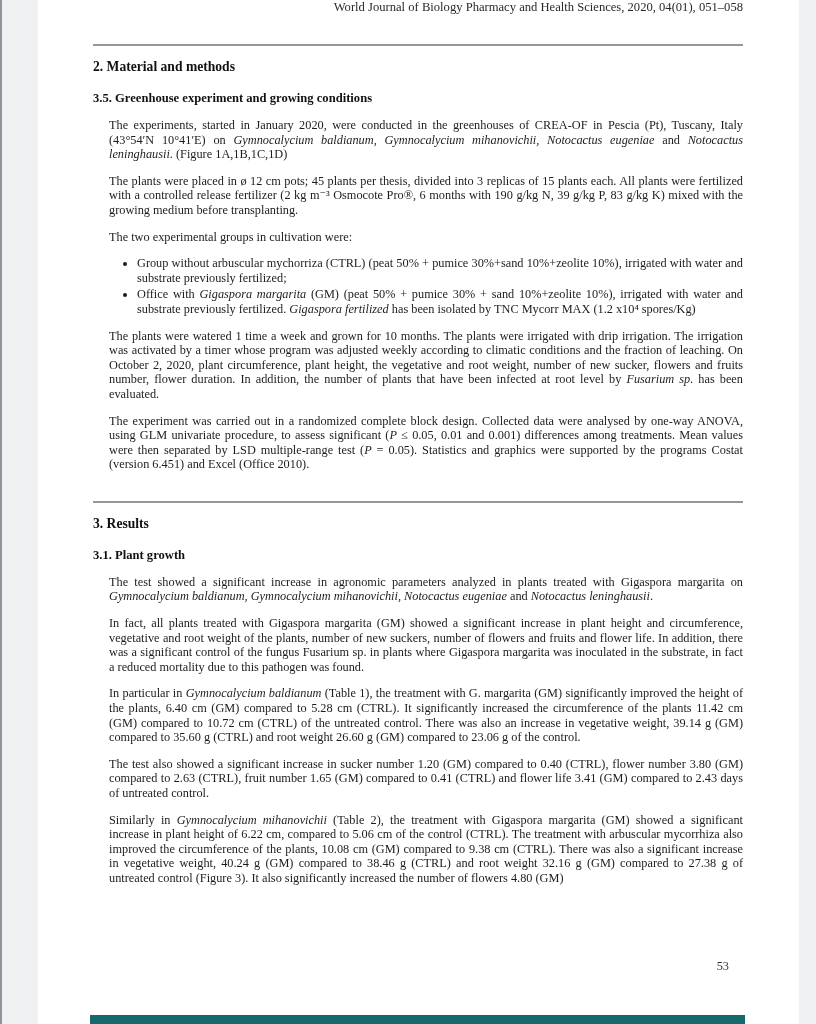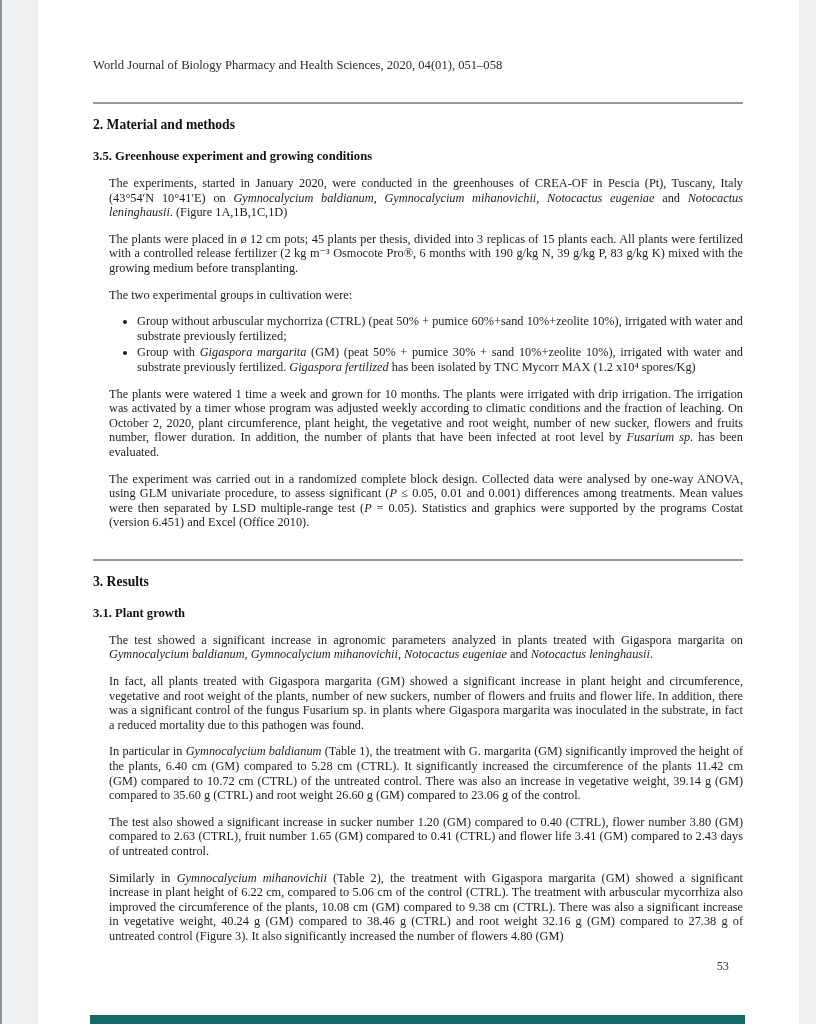--- a/index.html
+++ b/index.html
@@ -16,23 +16,22 @@
     position:absolute;right:0;top:0;bottom:0;width:17px;
     background:#f0f1f3;
   }
   .page{
     position:absolute;left:38px;right:17px;top:0;bottom:0;background:#ffffff;
   }
   .content{
     position:absolute;left:55px;top:0;width:650px;color:#1c1c1c;
   }
   .journal-header{
-    padding-top:25px;text-align:left;font-size:12.6px;color:#2a2a2a;
+    text-align:right;font-size:12.6px;color:#2a2a2a;
     letter-spacing:0px;
-    margin-top:33px;
   }
   .rule{
     border:none;border-top:2px solid #979797;height:0;
     margin:29px 0 0 0;
   }
   .h1{
     font-weight:bold;font-size:13.6px;color:#111;margin:13px 0 0 0;
   }
   .h2{
     font-weight:bold;font-size:12.6px;color:#111;margin:16px 0 0 0;
@@ -67,22 +66,22 @@
   <div class="content">
     <div class="journal-header">World Journal of Biology Pharmacy and Health Sciences, 2020, 04(01), 051–058</div>
     <div>
         <div class="rule"></div>
         <div class="h1">2. Material and methods</div>
         <div class="h2">3.5. Greenhouse experiment and growing conditions</div>
         <p class="body-par"><span>The experiments, started in January 2020, were conducted in the greenhouses of CREA-OF in Pescia (Pt), Tuscany, Italy (43°54′N 10°41′E) on </span><i>Gymnocalycium baldianum, Gymnocalycium mihanovichii, Notocactus eugeniae</i><span> and </span><i>Notocactus leninghausii</i><span>. (Figure 1A,1B,1C,1D)</span></p>
         <p class="body-par"><span>The plants were placed in ø 12 cm pots; 45 plants per thesis, divided into 3 replicas of 15 plants each. All plants were fertilized with a controlled release fertilizer (2 kg m⁻³ Osmocote Pro®, 6 months with 190 g/kg N, 39 g/kg P, 83 g/kg K) mixed with the growing medium before transplanting.</span></p>
         <p class="body-par"><span>The two experimental groups in cultivation were:</span></p>
         <ul class="bullets">
-          <li><span>Group without arbuscular mychorriza (CTRL) (peat 50% + pumice 60%+sand 10%+zeolite 10%), irrigated with water and substrate previously fertilized;</span></li>
-          <li><span>Group with </span><i>Gigaspora margarita</i><span> (GM) (peat 50% + pumice 30% + sand 10%+zeolite 10%), irrigated with water and substrate previously fertilized. </span><i>Gigaspora fertilized</i><span> has been isolated by TNC Mycorr MAX (1.2 x10⁴ spores/Kg)</span></li>
+          <li><span>Group without arbuscular mychorriza (CTRL) (peat 50% + pumice 30%+sand 10%+zeolite 10%), irrigated with water and substrate previously fertilized;</span></li>
+          <li><span>Office with </span><i>Gigaspora margarita</i><span> (GM) (peat 50% + pumice 30% + sand 10%+zeolite 10%), irrigated with water and substrate previously fertilized. </span><i>Gigaspora fertilized</i><span> has been isolated by TNC Mycorr MAX (1.2 x10⁴ spores/Kg)</span></li>
         </ul>
         <p class="body-par"><span>The plants were watered 1 time a week and grown for 10 months. The plants were irrigated with drip irrigation. The irrigation was activated by a timer whose program was adjusted weekly according to climatic conditions and the fraction of leaching. On October 2, 2020, plant circumference, plant height, the vegetative and root weight, number of new sucker, flowers and fruits number, flower duration. In addition, the number of plants that have been infected at root level by </span><i>Fusarium sp.</i><span> has been evaluated.</span></p>
         <p class="body-par"><span>The experiment was carried out in a randomized complete block design. Collected data were analysed by one-way ANOVA, using GLM univariate procedure, to assess significant (</span><i>P</i><span> ≤ 0.05, 0.01 and 0.001) differences among treatments. Mean values were then separated by LSD multiple-range test (</span><i>P</i><span> = 0.05). Statistics and graphics were supported by the programs Costat  (version 6.451)  and Excel (Office 2010).</span></p>
         <div class="rule"></div>
         <div class="h1">3. Results</div>
         <div class="h2">3.1. Plant growth</div>
         <p class="body-par"><span>The test showed a significant increase in agronomic parameters analyzed in plants treated with Gigaspora margarita on </span><i>Gymnocalycium baldianum, Gymnocalycium mihanovichii, Notocactus eugeniae</i><span> and </span><i>Notocactus leninghausii</i><span>.</span></p>
         <p class="body-par"><span>In fact, all plants treated with Gigaspora margarita (GM) showed a significant increase in plant height and circumference, vegetative and root weight of the plants, number of new suckers, number of flowers and fruits and flower life. In addition, there was a significant control of the fungus Fusarium sp. in plants where Gigaspora margarita was inoculated in the substrate, in fact a reduced mortality due to this pathogen was found.</span></p>
         <p class="body-par"><span>In particular in </span><i>Gymnocalycium baldianum</i><span> (Table 1), the treatment with G. margarita (GM) significantly improved the height of the plants, 6.40 cm (GM) compared to 5.28 cm (CTRL). It significantly increased the circumference of the plants 11.42 cm (GM) compared to 10.72 cm (CTRL) of the untreated control. There was also an increase in vegetative weight, 39.14 g (GM) compared to 35.60 g (CTRL) and root weight 26.60 g (GM) compared to 23.06 g of the control.</span></p>
         <p class="body-par"><span>The test also showed a significant increase in sucker number 1.20 (GM) compared to 0.40 (CTRL), flower number 3.80 (GM) compared to 2.63 (CTRL), fruit number 1.65 (GM) compared to 0.41 (CTRL) and flower life 3.41 (GM) compared to 2.43 days of untreated control.</span></p>

